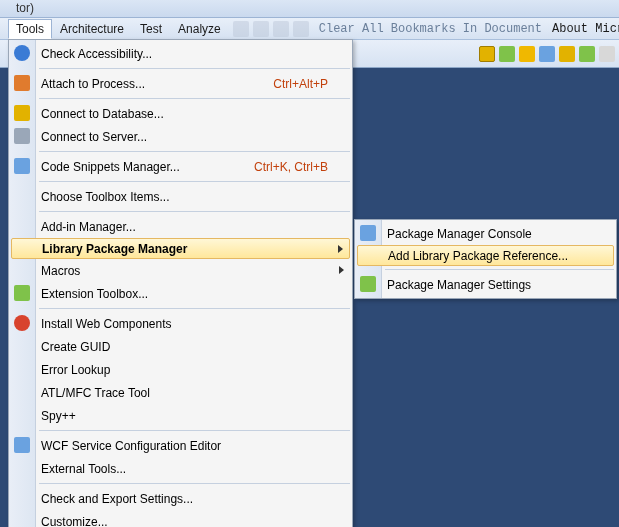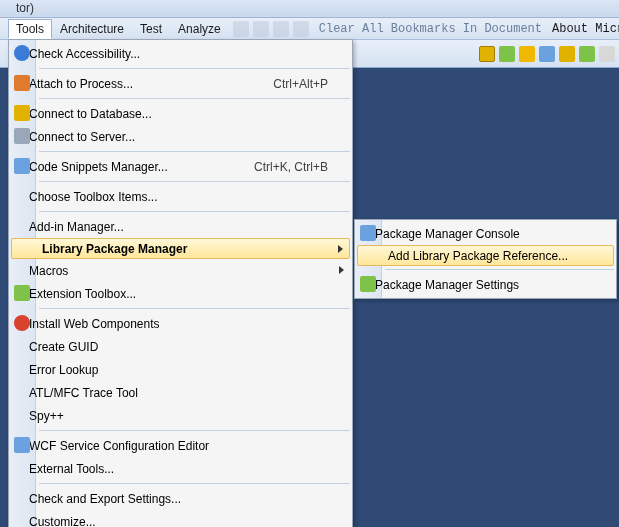--- a/index.html
+++ b/index.html
@@ -79,27 +79,27 @@
   .dropdown .iconstrip {
     position:absolute; left:0; top:0; bottom:0; width:27px;
     background: linear-gradient(to right,#e9eef7,#dde6f2);
     border-right:1px solid #c5d0df;
   }
   .mi {
     position: relative;
     display: flex;
     align-items: center;
     height: 23px;
-    padding-left: 20px;
+    padding-left: 32px;
     padding-right: 24px;
     cursor: default;
     white-space: nowrap;
   }
   .mi .label { flex: 1; }
-  .mi .shortcut { color:#404040; margin-left:30px; }
+  .mi .shortcut { color:#c2410c; margin-left:30px; }
   .mi .arrow {
     position:absolute; right:8px; top:7px;
     width:0;height:0;border-top:4px solid transparent;border-bottom:4px solid transparent;border-left:5px solid #333;
   }
   .mi.highlight {
     background: linear-gradient(#fff7d6,#ffe79b);
     border:1px solid #e5b862;
     border-radius:2px;
     margin:0 2px; padding-left:30px; padding-right:22px; height:21px;
   }

